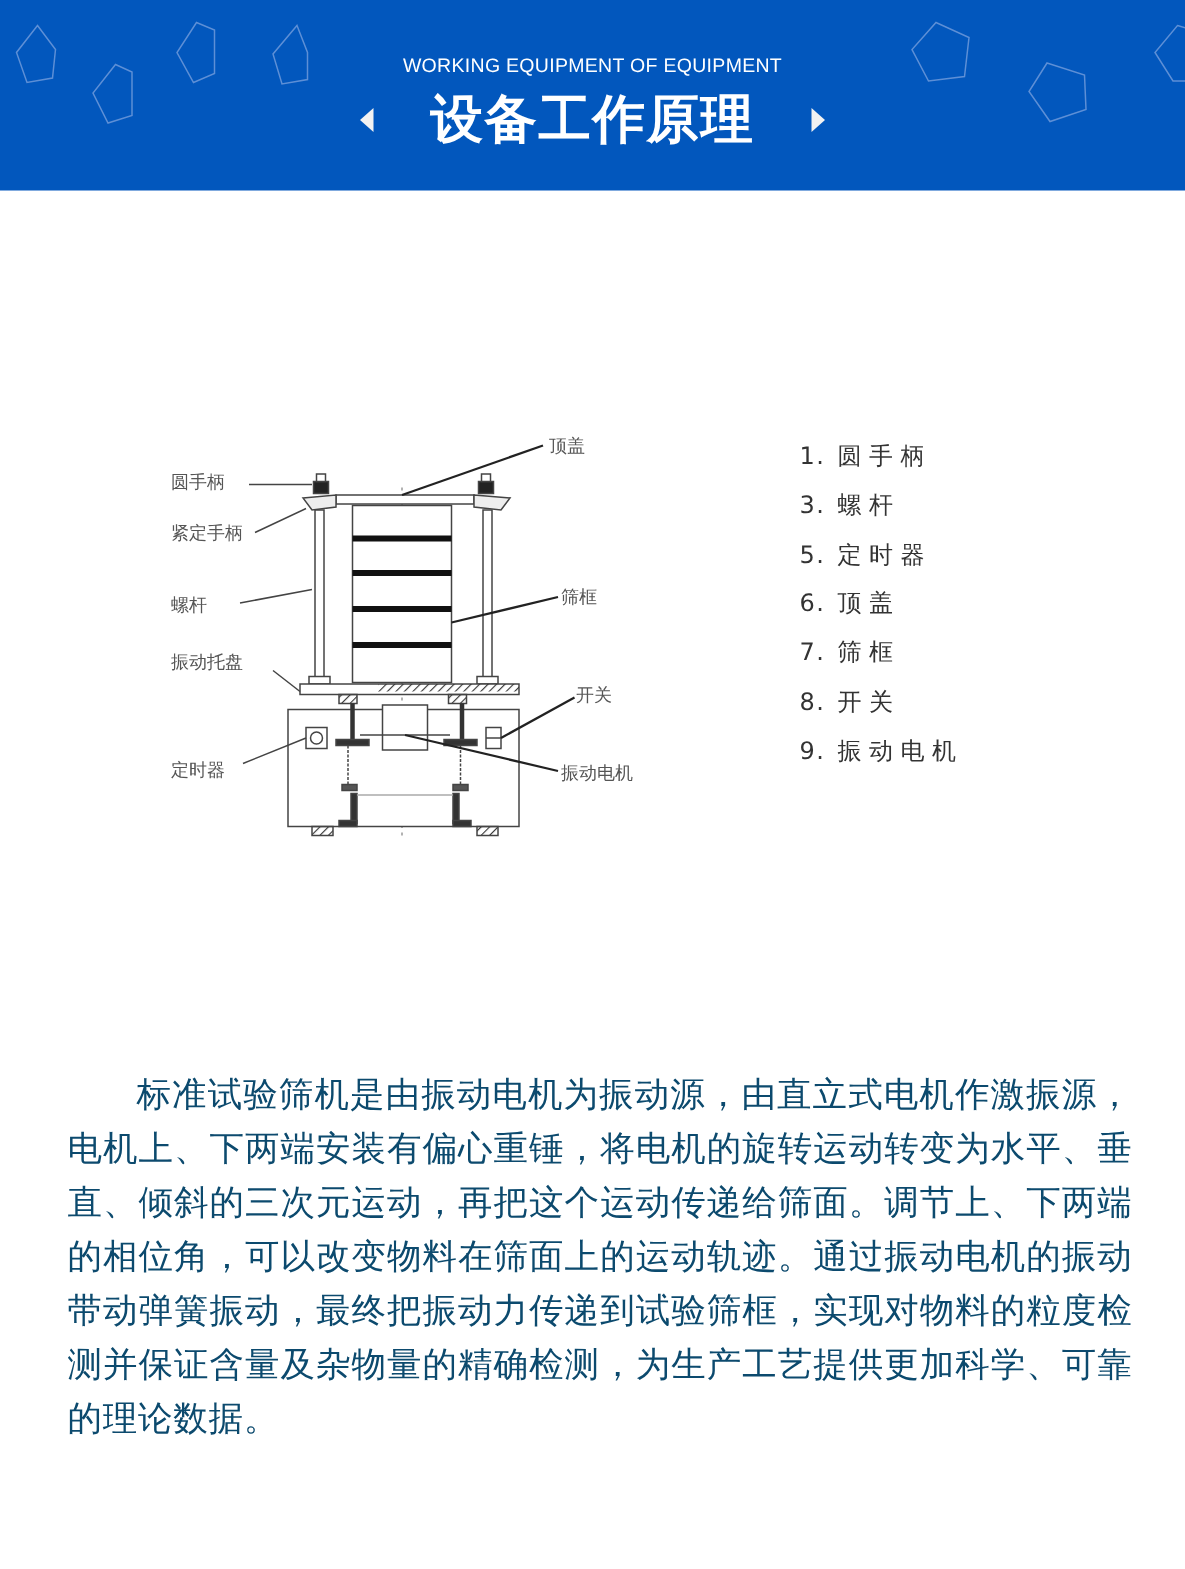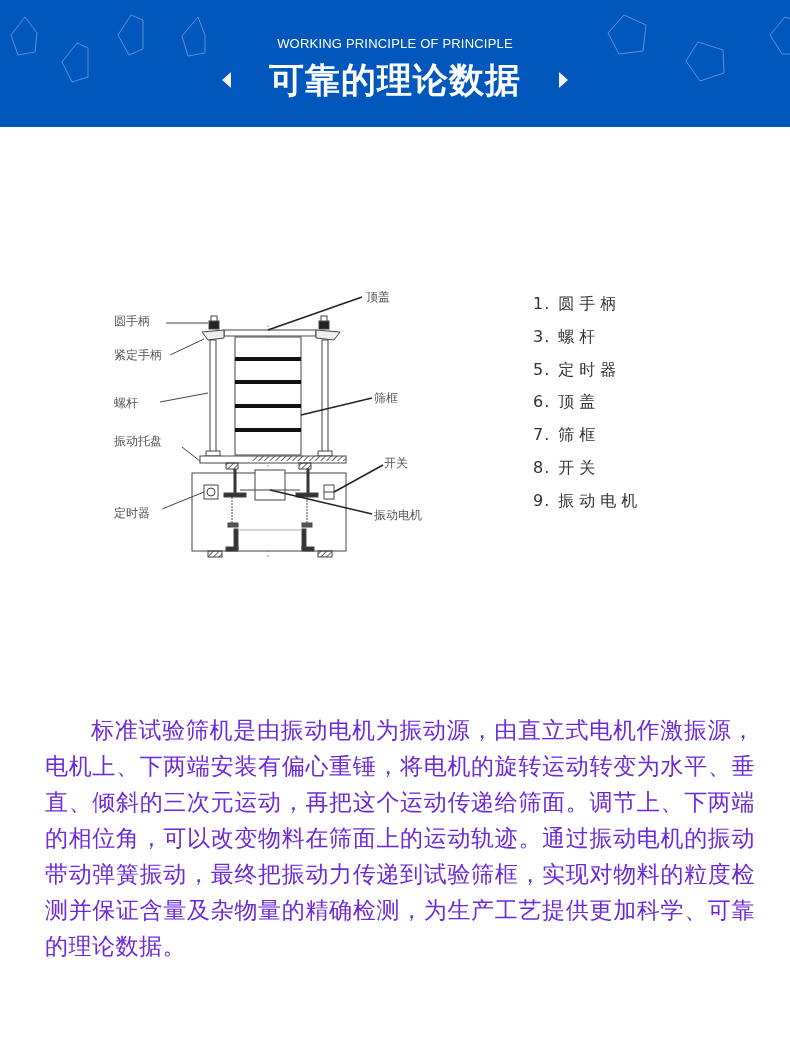--- a/index.html
+++ b/index.html
@@ -17,41 +17,41 @@
   .arrow.right { border-left: 9px solid #f2f2f2; }
 
   .diagram { position: absolute; left: 100px; top: 285px; width: 340px; height: 280px; }
   .diagram .lbl { position: absolute; font-family: "DejaVu Serif", "Liberation Serif", serif; font-size: 12px; color: #555; white-space: nowrap; }
 
   .legend { position: absolute; left: 533px; top: 293px; }
   .legend .row { height: 32.8px; font-size: 16px; color: #333; letter-spacing: 5px; line-height: 22px; }
   .legend .num { letter-spacing: 1px; margin-right: 8px; }
 
   .paragraph { position: absolute; left: 45px; top: 689px; width: 710px; font-size: 23px; line-height: 36px;
-               color: #6d28d9; text-indent: 2em; text-align: justify; letter-spacing: 0.5px; }
+               color: #0c4a6e; text-indent: 2em; text-align: justify; letter-spacing: 0.5px; }
 </style>
 </head>
 <body>
 
 <div class="header">
   <svg class="deco" width="790" height="127">
     <g fill="none" stroke="#5d8fd6" stroke-width="1">
       <polygon points="25,17 37,33 35,52 18,55 11,35"></polygon>
       <polygon points="77,43 88,48 88,77 72,82 62,62"></polygon>
       <polygon points="131,15 143,20 143,49 129,55 118,35"></polygon>
       <polygon points="198,17 205,35 205,53 188,56 182,36"></polygon>
       <polygon points="624,15 646,25 643,51 619,54 608,33"></polygon>
       <polygon points="698,42 723,50 724,73 700,81 686,61"></polygon>
       <polygon points="785,17 795,20 795,54 782,54 770,35"></polygon>
     </g>
   </svg>
-  <div class="subtitle">WORKING PRINCIPLE OF PRINCIPLE</div>
+  <div class="subtitle">WORKING EQUIPMENT OF EQUIPMENT</div>
   <div class="title-row">
     <span class="arrow left"></span>
-    <span class="title">可靠的理论数据</span>
+    <span class="title">设备工作原理</span>
     <span class="arrow right"></span>
   </div>
 </div>
 
 <div class="diagram">
   <svg width="340" height="280" viewBox="0 0 340 280">
     <defs>
       <pattern id="hatch" width="4" height="4" patternUnits="userSpaceOnUse" patternTransform="rotate(45)">
         <line x1="0" y1="0" x2="0" y2="4" stroke="#333" stroke-width="1.5"></line>
       </pattern>

